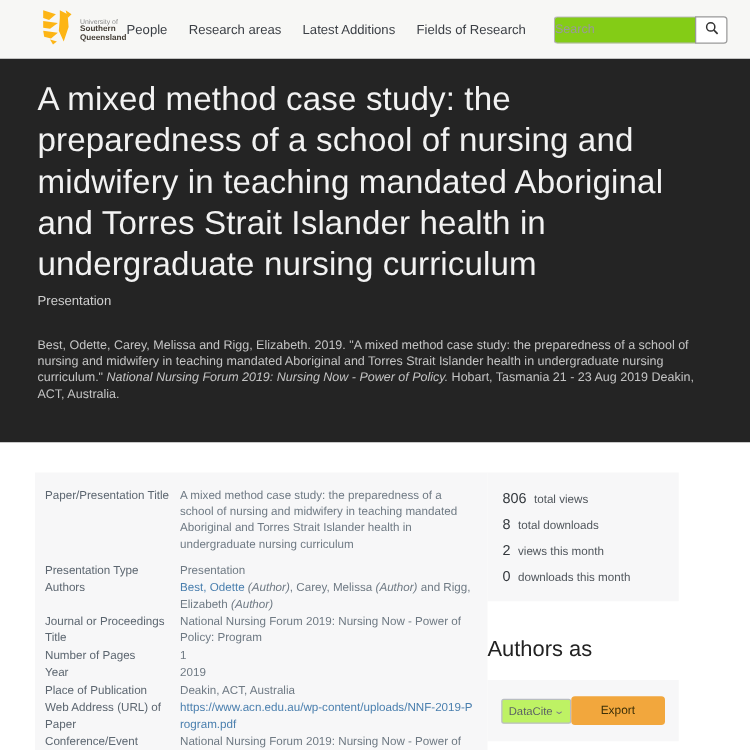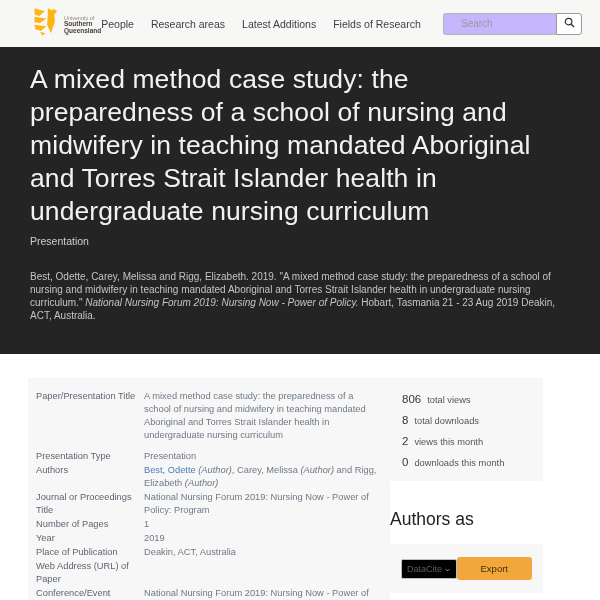--- a/index.html
+++ b/index.html
@@ -10,21 +10,21 @@
   .header { height:47px; background:#f7f7f5; display:flex; align-items:center;
     padding:0 18px 0 33px; }
   .logo { display:flex; align-items:center; gap:6px; cursor:pointer; }
   .logo-text { line-height:6.5px; padding-top:2px; }
   .logo-text .l1 { font-size:5.5px; color:#8b8b8b; display:block; }
   .logo-text .l2, .logo-text .l3 { font-size:6.5px; font-weight:bold; color:#433d35; display:block; }
   .nav { display:flex; gap:17px; }
   .nav-item { font-size:10.5px; color:#3b3f45; cursor:pointer; white-space:nowrap; }
   .search-wrap { margin-left:auto; display:flex; }
   .search-input { width:113px; height:22px; border:1px solid #b6b6b6; border-right:none;
-    border-radius:3px 0 0 3px; background:#c4b5fd; font-size:10px; padding:0 17px; color:#444;
+    border-radius:3px 0 0 3px; background:#84cc16; font-size:10px; padding:0 0; color:#444;
     font-family:"Liberation Sans", sans-serif; outline:none; }
   .search-input::placeholder { color:#9a9a9a; }
   .search-btn { width:26px; height:22px; border:1px solid #999; border-radius:0 3px 3px 0;
     background:#fff; display:flex; align-items:center; justify-content:center; cursor:pointer; }
 
   
   .hero { background:#242424; padding:16px 30px 32px 30px; }
   .hero h1 { font-size:26.5px; font-weight:400; color:#f2f2f2; line-height:33px;
     max-width:545px; letter-spacing:0.1px; }
   .hero .subtitle { font-size:10.5px; color:#cfcfcf; margin-top:7px; }
@@ -46,21 +46,21 @@
 
   .right-col { width:153px; }
   .stats-card { padding:15px 12px 13px 12px; }
   .stat { display:flex; align-items:baseline; margin-bottom:9px; }
   .stat:last-child { margin-bottom:0; }
   .stat-num { font-size:11.5px; color:#33383d; margin-right:6px; }
   .stat-label { font-size:9.3px; color:#50565c; }
 
   .export-heading { font-size:17.5px; color:#222; margin-top:28px; font-weight:400; }
   .export-card { margin-top:14px; padding:13px 11px; display:flex; align-items:center; }
-  .select { width:67px; height:20px; background:#000000; border:1px solid #b9bdc1; border-radius:2px;
+  .select { width:67px; height:20px; background:#bef264; border:1px solid #b9bdc1; border-radius:2px;
     display:flex; align-items:center; padding:0 5px; cursor:pointer; }
   .select .sel-text { font-size:9px; color:#5a5f64; flex:1; }
   .select .chev { font-size:8px; color:#7a7f84; transform:scaleX(1.4); }
   .export-btn { margin-left:auto; background:#f2a73d; border:none; border-radius:3px;
     padding:6px 24px; font-size:9.5px; color:#3d3008; cursor:pointer;
     font-family:"Liberation Sans", sans-serif; }
 </style>
 </head>
 <body>
 
@@ -143,20 +143,21 @@
       <div class="dvalue">2019</div>
     </div>
 
     <div class="drow">
       <div class="dlabel">Place of Publication</div>
       <div class="dvalue">Deakin, ACT, Australia</div>
     </div>
 
     <div class="drow">
       <div class="dlabel">Web Address (URL) of Paper</div>
+      <div class="dvalue"><a>https://www.acn.edu.au/wp-content/uploads/NNF-2019-Program.pdf</a></div>
     </div>
 
     <div class="drow">
       <div class="dlabel">Conference/Event</div>
       <div class="dvalue">National Nursing Forum 2019: Nursing Now - Power of Policy</div>
     </div>
 
   </div>
 
   <div class="right-col">

